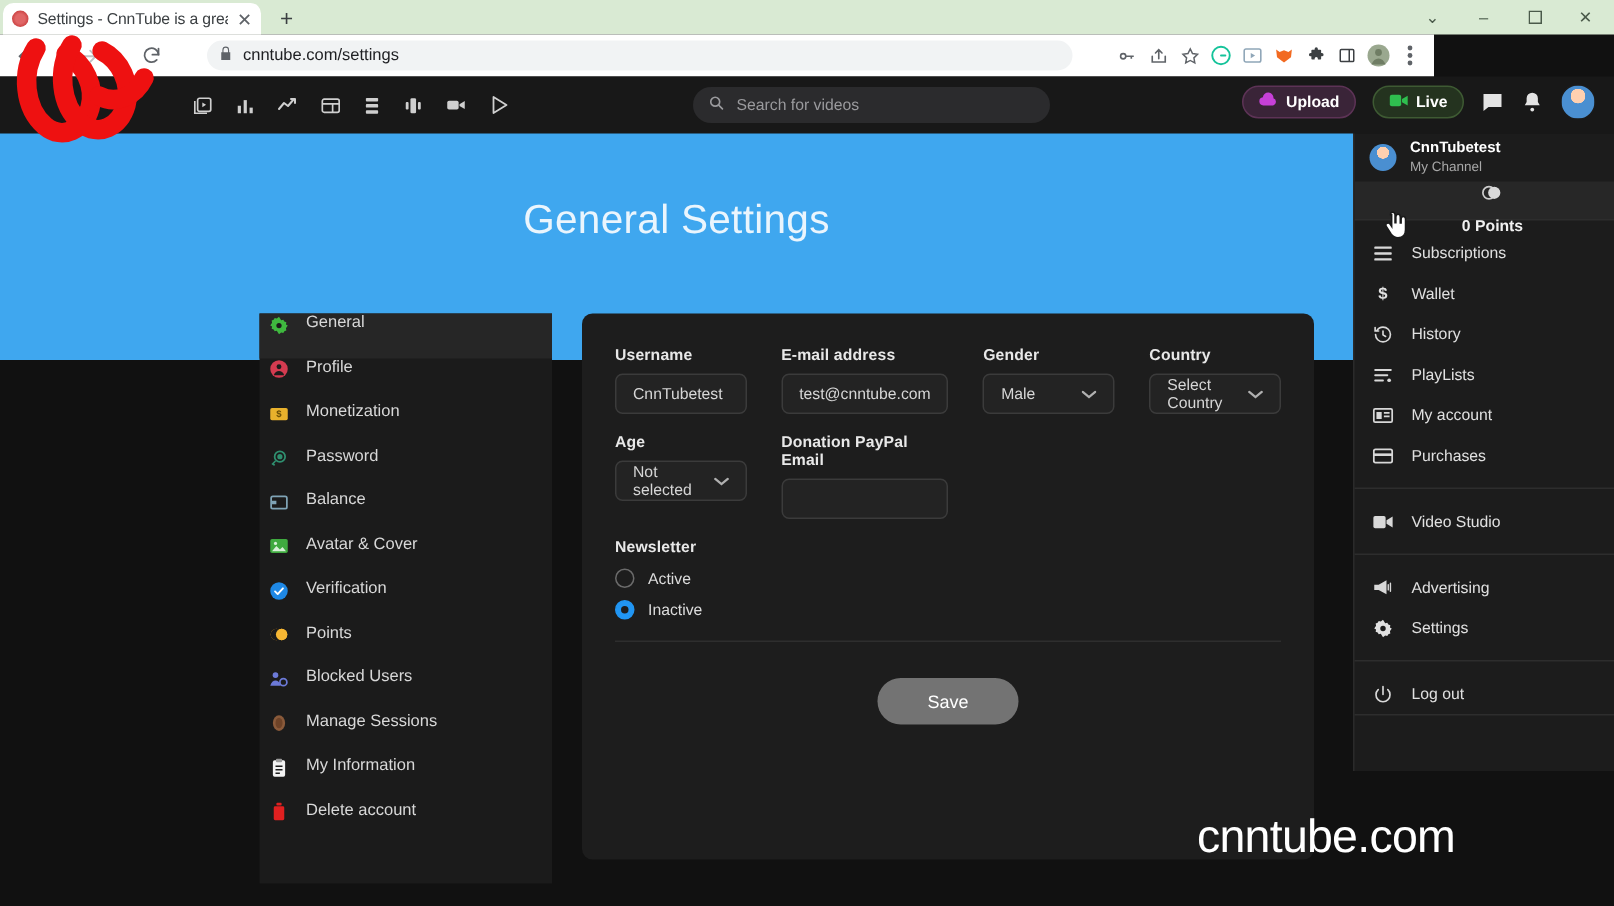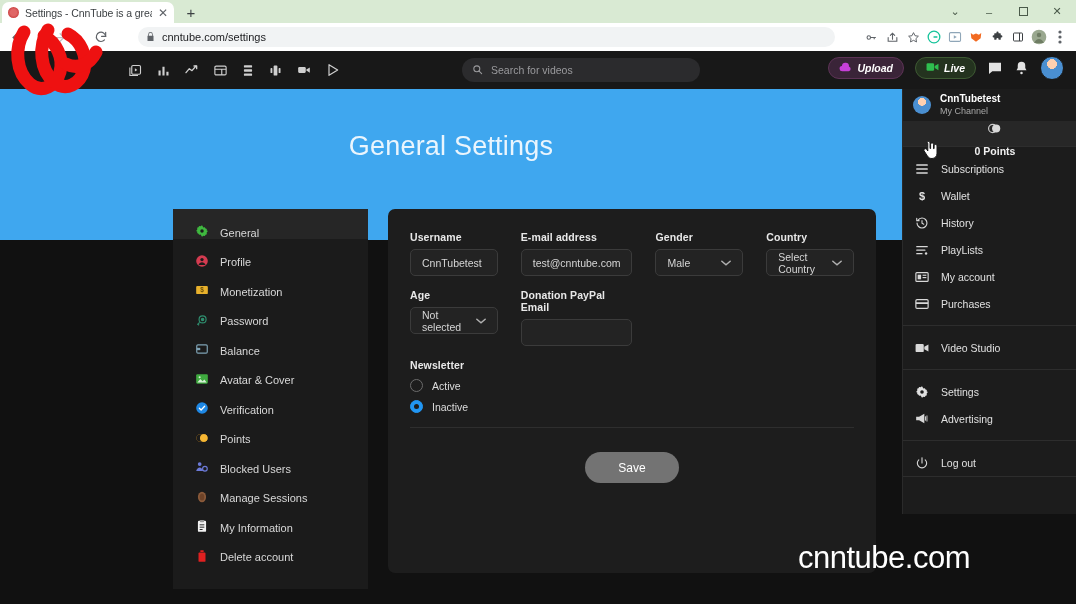--- a/index.html
+++ b/index.html
@@ -38,21 +38,21 @@
   .wincontrols {
     position: absolute; right: 2px; top: 0; height: 23px;
     display: flex; align-items: center; gap: 0px;
   }
   .wincontrols > div {
     width: 34px; height: 23px; display: flex; align-items: center; justify-content: center;
     color: #4a5a4a; font-size: 11px;
   }
 
   .toolbar {
-    position: absolute; left: 0; top: 23px; width: 1076px; height: 28px;
+    position: absolute; left: 0; top: 23px; width: 956px; height: 28px;
     background: #ffffff; display: flex; align-items: center; padding: 0 6px; gap: 20px;
   }
   .tb-icon {
     width: 22px; height: 22px; display: flex; align-items: center; justify-content: center;
     color: #5f6368; flex: 0 0 auto;
   }
   .omnibox {
     flex: 1 1 auto; height: 20px; background: #f1f3f4; border-radius: 10px;
     display: flex; align-items: center; padding: 0 8px; gap: 7px;
     margin-left: 6px; margin-right: 6px;
@@ -72,21 +72,21 @@
     position: absolute; left: 462px; top: 58px; width: 238px; height: 24px;
     background: #2b2b2d; border-radius: 12px; display: flex; align-items: center;
     padding: 0 10px; gap: 8px;
   }
   .search-pill .ph { font-size: 10.5px; color: #9a9a9d; }
   .hdr-right {
     position: absolute; right: 12px; top: 56px; display: flex; align-items: center; gap: 11px;
   }
   .pill {
     height: 22px; border-radius: 11px; display: flex; align-items: center;
-    gap: 5px; padding: 0 10px; font-size: 10.5px; color: #ffffff; font-weight: bold; font-style: italic;
+    gap: 5px; padding: 0 10px; font-size: 10.5px; color: #ffffff; font-weight: bold;
   }
   .pill-upload { background: #3a2438; border: 1px solid #5d3356; }
   .pill-live { background: #24331f; border: 1px solid #3e5a33; }
   .hdr-btn { color: #e3e3e3; display: flex; align-items: center; }
   .avatar-top {
     width: 24px; height: 24px; border-radius: 50%;
     background: radial-gradient(circle at 50% 32%, #ffd0b0 0 26%, #4a8fd1 27% 100%);
     border: 1px solid #1a1a1a;
   }
 
@@ -106,21 +106,21 @@
     position: absolute; left: 0; top: 240px; width: 902px; height: 364px;
     background: #111111;
   }
 
   
   .settings-nav {
     position: absolute; left: 173px; top: 209px; width: 195px; height: 380px;
     background: #1b1b1b;
   }
   .nav-item {
-    height: 29.5px; display: flex; align-items: flex-end; gap: 11px; padding-left: 21px;
+    height: 29.5px; display: flex; align-items: flex-start; gap: 11px; padding-left: 5px;
     font-size: 11px; color: #d8d8d8;
   }
   .nav-item.active { background: #262626; }
   .nav-ic { width: 15px; height: 15px; display: flex; align-items: center; justify-content: center; flex: 0 0 auto; }
 
   
   .card {
     position: absolute; left: 388px; top: 209px; width: 488px; height: 364px;
     background: #1d1d1d; border-radius: 7px; padding: 22px 22px 0 22px;
   }
@@ -724,36 +724,36 @@
       </span>
       <span>Video Studio</span>
     </div>
 
     <div class="dd-spacer"></div>
     <div class="dd-sep"></div>
     <div class="dd-spacer"></div>
 
     <div class="dd-item">
       <span class="dd-ic">
+        <svg width="15" height="13" viewBox="0 0 24 20" fill="#d8d8d8">
+            <path d="M2 7h5l9-5v16l-9-5H2z"></path>
+            <path d="M18 7v6M20.5 5.5v9" stroke="#d8d8d8" stroke-width="1.6" stroke-linecap="round"></path>
+          </svg>
+      </span>
+      <span>Advertising</span>
+    </div>
+
+    <div class="dd-item">
+      <span class="dd-ic">
         <svg width="14" height="14" viewBox="0 0 24 24" fill="#e0e0e0">
             <path d="M12 8a4 4 0 100 8 4 4 0 000-8zm10 4l-2.1-1.2.5-2.4-2.3-.9-1.2-2.1-2.4.5L12 2l-2.5 1.9-2.4-.5-1.2 2.1-2.3.9.5 2.4L2 12l2.1 1.2-.5 2.4 2.3.9 1.2 2.1 2.4-.5L12 22l2.5-1.9 2.4.5 1.2-2.1 2.3-.9-.5-2.4z"></path>
             <circle cx="12" cy="12" r="3.1" fill="#1c1c1c"></circle>
           </svg>
       </span>
       <span>Settings</span>
-    </div>
-
-    <div class="dd-item">
-      <span class="dd-ic">
-        <svg width="15" height="13" viewBox="0 0 24 20" fill="#d8d8d8">
-            <path d="M2 7h5l9-5v16l-9-5H2z"></path>
-            <path d="M18 7v6M20.5 5.5v9" stroke="#d8d8d8" stroke-width="1.6" stroke-linecap="round"></path>
-          </svg>
-      </span>
-      <span>Advertising</span>
     </div>
 
     <div class="dd-spacer"></div>
     <div class="dd-sep"></div>
     <div class="dd-spacer"></div>
 
     <div class="dd-item">
       <span class="dd-ic">
         <svg width="14" height="14" viewBox="0 0 24 24" fill="none" stroke="#d8d8d8" stroke-width="1.9" stroke-linecap="round">
             <path d="M12 3v9"></path>

